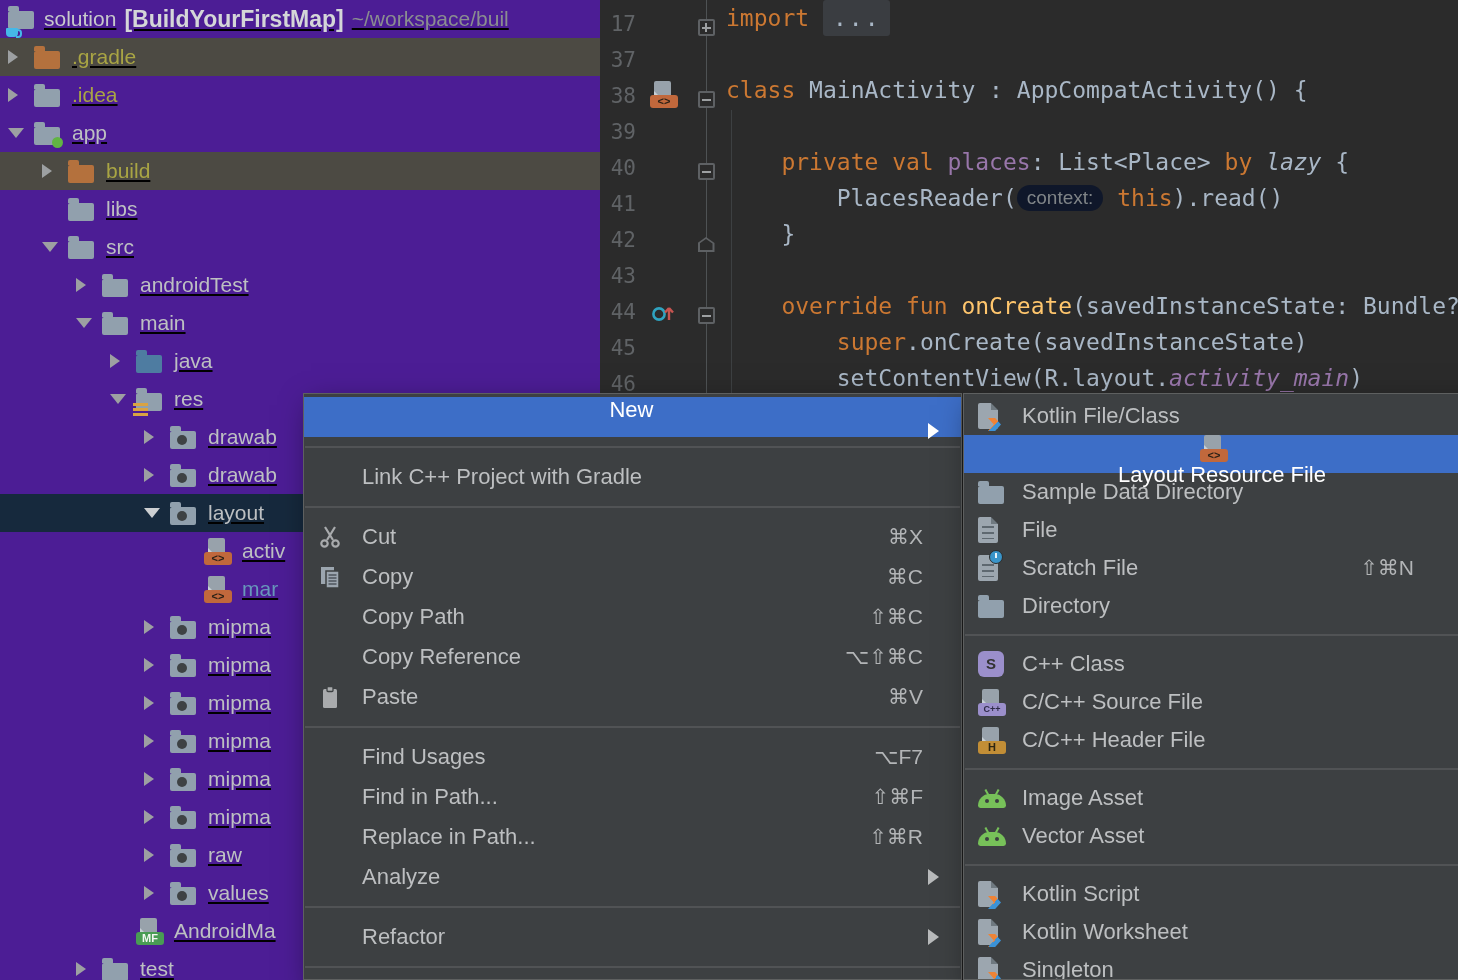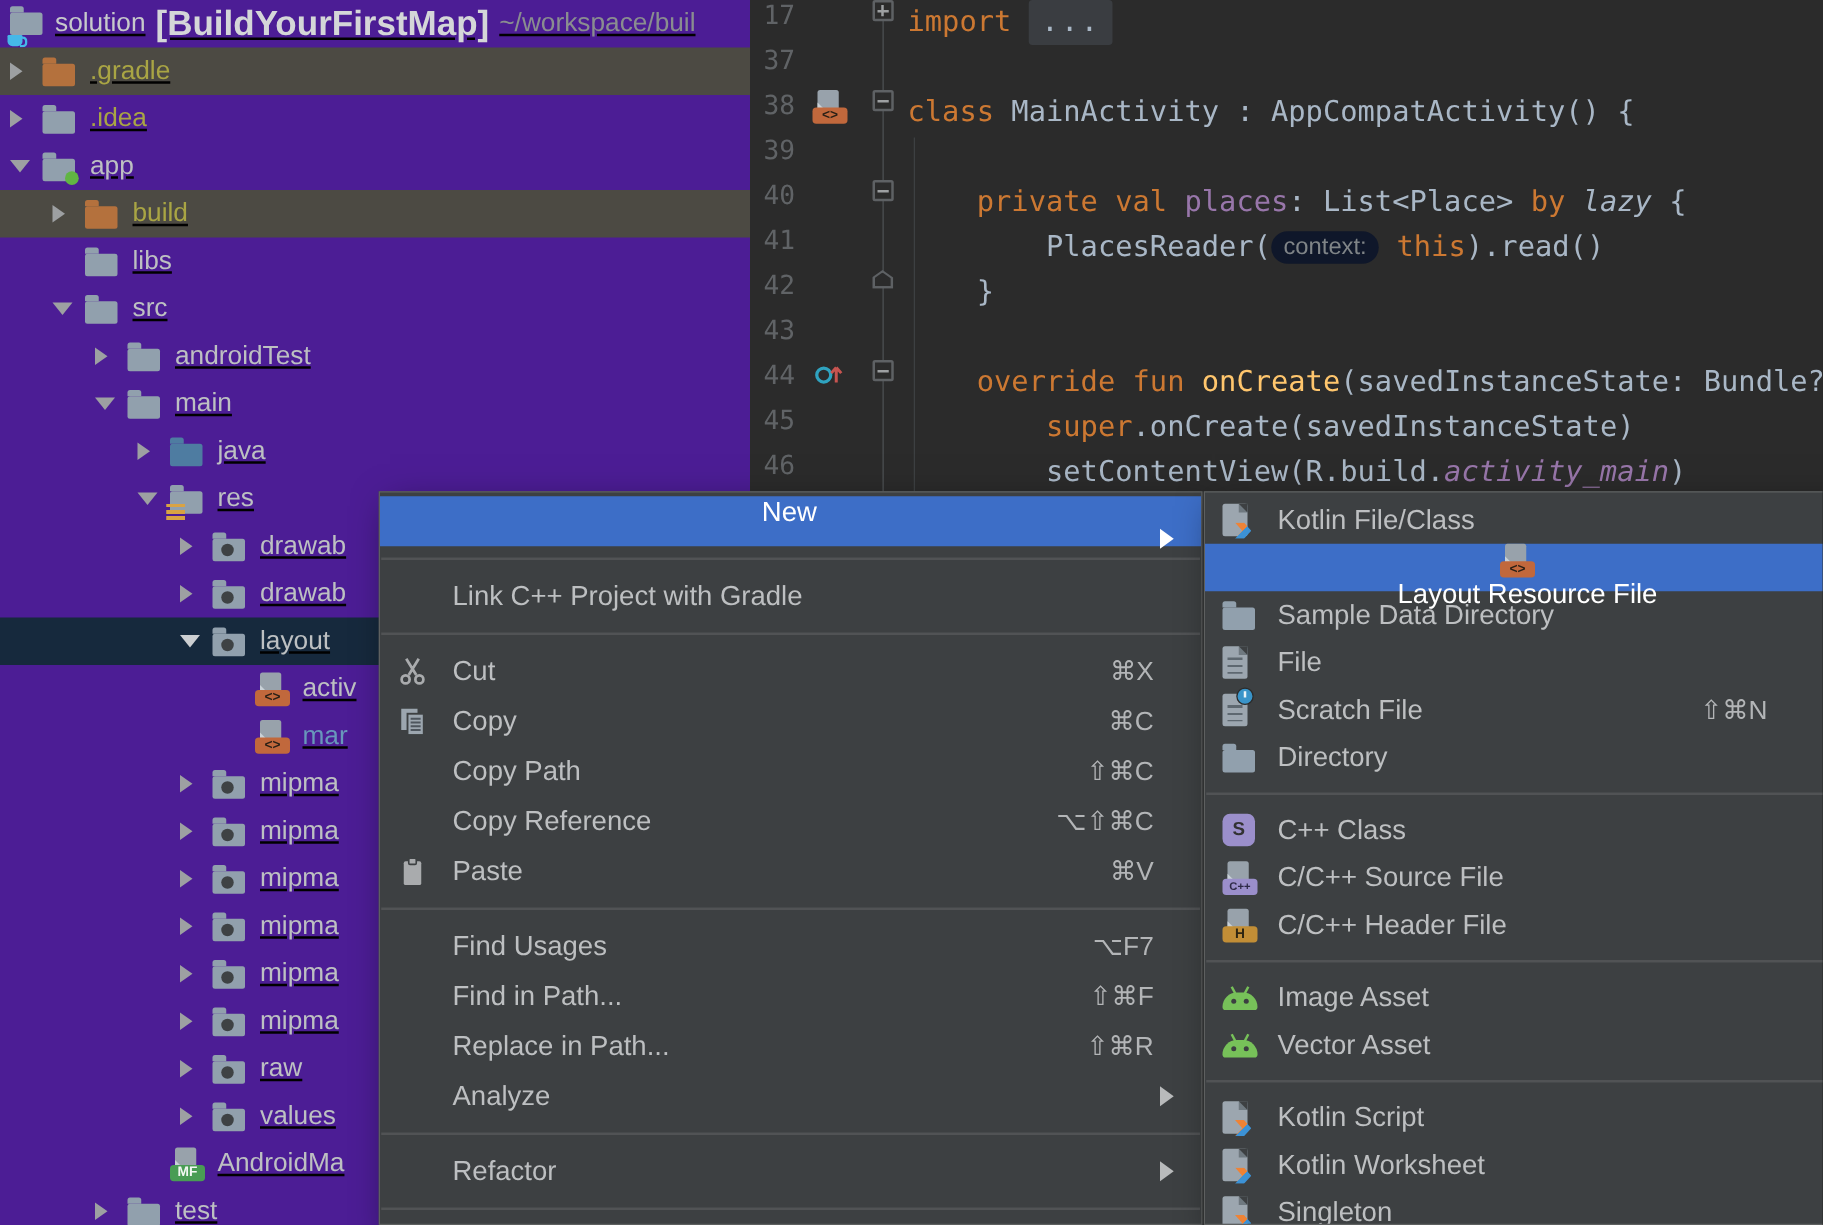--- a/index.html
+++ b/index.html
@@ -10,21 +10,21 @@
   .trow{display:flex;align-items:center;height:38px;width:600px;white-space:nowrap;}
   .trow.excluded{background:#4C4A43;}
   .trow.selected{background:#16293D;}
   .arrow-slot{width:26px;display:flex;justify-content:flex-start;align-items:center;flex:none;}
   .icon-slot{width:30px;display:flex;justify-content:flex-start;align-items:center;flex:none;}
   .tlabel{margin-left:8px;font-size:21px;color:#BDC0C2;}
   .tlabel.olive{color:#A9A544;}
   .tlabel.blue{color:#6897BB;}
   #project-title{display:flex;align-items:center;height:38px;padding-left:8px;white-space:nowrap;overflow:hidden;}
   #project-title .t1{font-size:21px;color:#C7C9CB;margin-left:10px;}
-  #project-title .t2{font-size:28px;color:#D4D6D8;font-weight:bold;margin-left:8px;}
+  #project-title .t2{font-size:23px;color:#D4D6D8;font-weight:bold;margin-left:8px;}
   #project-title .t3{font-size:21px;color:#8A8D90;margin-left:8px;}
   
   .tri-r{width:0;height:0;border-top:7px solid transparent;border-bottom:7px solid transparent;border-left:10px solid #9DA0A2;}
   .tri-d{width:0;height:0;border-left:8px solid transparent;border-right:8px solid transparent;border-top:10px solid #9DA0A2;}
   .selected .tri-d{border-top-color:#CCCFD2;}
   
   .folder{position:relative;width:26px;height:18px;background:#91A0AD;border-radius:2px;margin-top:5px;display:inline-block;}
   .folder::before{content:"";position:absolute;top:-5px;left:0;width:11px;height:5px;background:inherit;border-radius:2px 2px 0 0;}
   .folder.orange{background:#B4713D;}
   .folder.blue{background:#4E7CA1;}
@@ -56,21 +56,21 @@
   .android{position:relative;width:28px;height:19px;display:inline-block;}
   .android .head{position:absolute;bottom:0;left:0;width:28px;height:14px;background:#77C159;border-radius:14px 14px 3px 3px;}
   .android .head::before,.android .head::after{content:"";position:absolute;top:5px;width:4px;height:4px;border-radius:50%;background:#3C3F41;}
   .android .head::before{left:7px;} .android .head::after{right:7px;}
   .android .ant{position:absolute;top:0;width:2px;height:7px;background:#77C159;}
   .android .ant.l{left:8px;transform:rotate(-28deg);} .android .ant.r{right:8px;transform:rotate(28deg);}
   
   #editor{position:absolute;left:600px;top:0;width:858px;height:980px;background:#2B2B2B;overflow:hidden;}
   #fold-line{position:absolute;left:106px;top:0;width:1px;height:980px;background:#4E5254;}
   #indent-guide{position:absolute;left:131px;top:110px;width:1px;height:288px;background:#3D4042;}
-  .eline{display:flex;align-items:flex-start;height:36px;white-space:pre;}
+  .eline{display:flex;align-items:flex-end;height:36px;white-space:pre;}
   .lnum{width:50px;flex:none;text-align:right;padding-right:14px;box-sizing:border-box;
         font:21px "DejaVu Sans Mono",monospace;color:#606366;}
   .gico{width:40px;flex:none;display:flex;align-items:center;}
   .gfold{width:32px;flex:none;display:flex;justify-content:center;align-items:center;}
   .code{flex:1;font:23px/36px "DejaVu Sans Mono",monospace;color:#A9B7C6;padding-left:4px;}
   .kw{color:#CC7832;} .fn{color:#FFC66D;} .fld{color:#9876AA;} .it{font-style:italic;}
   .fldit{color:#9876AA;font-style:italic;}
   .hintpill{display:inline-block;background:#0f172a;color:#7F8487;border-radius:14px;padding:1px 10px;
             font:19px/24px "Liberation Sans",sans-serif;vertical-align:2px;}
   .foldpill{display:inline-block;background:#3A3D41;color:#A9B7C6;border-radius:3px;padding:0 10px;letter-spacing:2px;}
@@ -376,21 +376,21 @@
       <div class="eline"><span class="lnum">39</span><span class="gico"></span><span class="gfold"></span><span class="code"></span></div>
       <div class="eline"><span class="lnum">40</span><span class="gico"></span><span class="gfold"><span class="fbox"></span></span><span class="code"><span>    </span><span class="kw">private val </span><span class="fld">places</span><span>: List&lt;Place&gt; </span><span class="kw">by </span><span class="it">lazy </span><span>{</span></span></div>
       <div class="eline"><span class="lnum">41</span><span class="gico"></span><span class="gfold"></span><span class="code"><span>        PlacesReader(</span><span class="hintpill">context:</span><span> </span><span class="kw">this</span><span>).read()</span></span></div>
       <div class="eline"><span class="lnum">42</span><span class="gico"></span><span class="gfold"><span class="fend"></span></span><span class="code"><span>    }</span></span></div>
       <div class="eline"><span class="lnum">43</span><span class="gico"></span><span class="gfold"></span><span class="code"></span></div>
       <div class="eline"><span class="lnum">44</span><span class="gico"><svg class="svgico" width="26" height="22" viewBox="0 0 26 22">
             <circle cx="9" cy="12" r="5.6" fill="none" stroke="#2FA3C0" stroke-width="2.6"></circle>
             <path d="M19 18 V6 M19 6 l-4 4.5 M19 6 l4 4.5" stroke="#C75450" stroke-width="2.4" fill="none"></path>
           </svg></span><span class="gfold"><span class="fbox"></span></span><span class="code"><span>    </span><span class="kw">override fun </span><span class="fn">onCreate</span><span>(savedInstanceState: Bundle?</span></span></div>
       <div class="eline"><span class="lnum">45</span><span class="gico"></span><span class="gfold"></span><span class="code"><span>        </span><span class="kw">super</span><span>.onCreate(savedInstanceState)</span></span></div>
-      <div class="eline"><span class="lnum">46</span><span class="gico"></span><span class="gfold"></span><span class="code"><span>        setContentView(R.build.</span><span class="fldit">activity_main</span><span>)</span></span></div>
+      <div class="eline"><span class="lnum">46</span><span class="gico"></span><span class="gfold"></span><span class="code"><span>        setContentView(R.layout.</span><span class="fldit">activity_main</span><span>)</span></span></div>
     </div>
 </section>
 
 <div id="context-menu" class="menu">
     <div class="mi sel">
       <span class="mic"></span>
       <span class="ml">New</span>
       <span class="marr"></span>
     </div>
     <div class="msep"></div>

